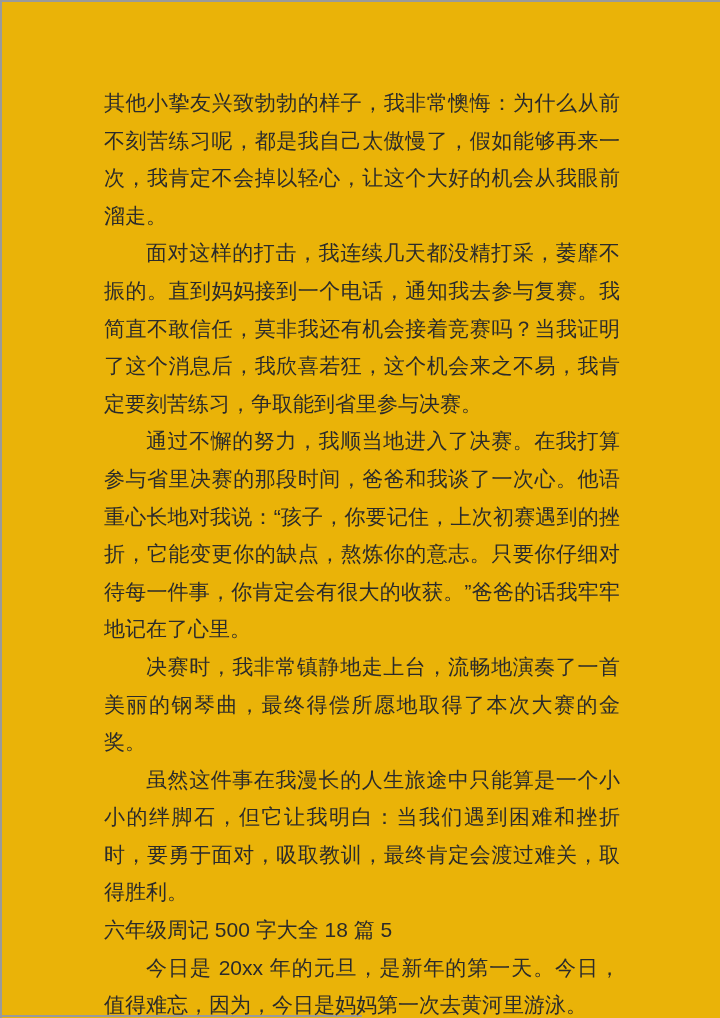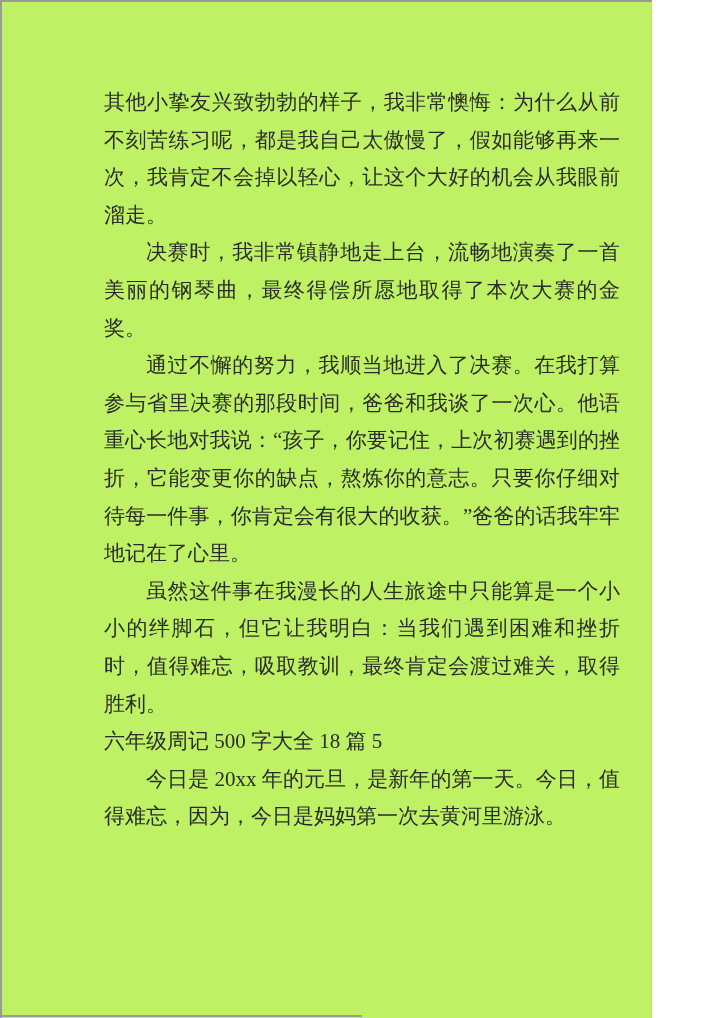--- a/index.html
+++ b/index.html
@@ -2,25 +2,25 @@
 <html><head>
   <meta charset="utf-8">
   <style>
     html, body {
       margin: 0;
       padding: 0;
       background: #ffffff;
     }
     .page {
       position: relative;
-      width: 652px;
+      width: 720px;
       height: 1018px;
-      background: #bef264;
+      background: #eab308;
       overflow: hidden;
-      font-family: Liberation Serif, serif;
+      font-family: Liberation Sans, sans-serif;
     }
     .border-top {
       position: absolute;
       top: 0; left: 0;
       width: 720px; height: 2px;
       background: #9a9a9a;
     }
     .border-left {
       position: absolute;
       top: 0; left: 0;
@@ -54,20 +54,21 @@
 </head>
 <body>
 
 <div class="page">
   <div class="border-top"></div>
   <div class="border-left"></div>
   <div class="border-bottom"></div>
 
   <div class="content">
     <p>其他小挚友兴致勃勃的样子，我非常懊悔：为什么从前不刻苦练习呢，都是我自己太傲慢了，假如能够再来一次，我肯定不会掉以轻心，让这个大好的机会从我眼前溜走。</p>
+    <p class="indent">面对这样的打击，我连续几天都没精打采，萎靡不振的。直到妈妈接到一个电话，通知我去参与复赛。我简直不敢信任，莫非我还有机会接着竞赛吗？当我证明了这个消息后，我欣喜若狂，这个机会来之不易，我肯定要刻苦练习，争取能到省里参与决赛。</p>
+    <p class="indent">通过不懈的努力，我顺当地进入了决赛。在我打算参与省里决赛的那段时间，爸爸和我谈了一次心。他语重心长地对我说：“孩子，你要记住，上次初赛遇到的挫折，它能变更你的缺点，熬炼你的意志。只要你仔细对待每一件事，你肯定会有很大的收获。”爸爸的话我牢牢地记在了心里。</p>
     <p class="indent">决赛时，我非常镇静地走上台，流畅地演奏了一首美丽的钢琴曲，最终得偿所愿地取得了本次大赛的金奖。</p>
-    <p class="indent">通过不懈的努力，我顺当地进入了决赛。在我打算参与省里决赛的那段时间，爸爸和我谈了一次心。他语重心长地对我说：“孩子，你要记住，上次初赛遇到的挫折，它能变更你的缺点，熬炼你的意志。只要你仔细对待每一件事，你肯定会有很大的收获。”爸爸的话我牢牢地记在了心里。</p>
-    <p class="indent">虽然这件事在我漫长的人生旅途中只能算是一个小小的绊脚石，但它让我明白：当我们遇到困难和挫折时，值得难忘，吸取教训，最终肯定会渡过难关，取得胜利。</p>
+    <p class="indent">虽然这件事在我漫长的人生旅途中只能算是一个小小的绊脚石，但它让我明白：当我们遇到困难和挫折时，要勇于面对，吸取教训，最终肯定会渡过难关，取得胜利。</p>
     <p>六年级周记 500 字大全 18 篇 5</p>
     <p class="indent">今日是 20xx 年的元旦，是新年的第一天。今日，值得难忘，因为，今日是妈妈第一次去黄河里游泳。</p>
 
   </div>
 </div>
 
 </body></html>

